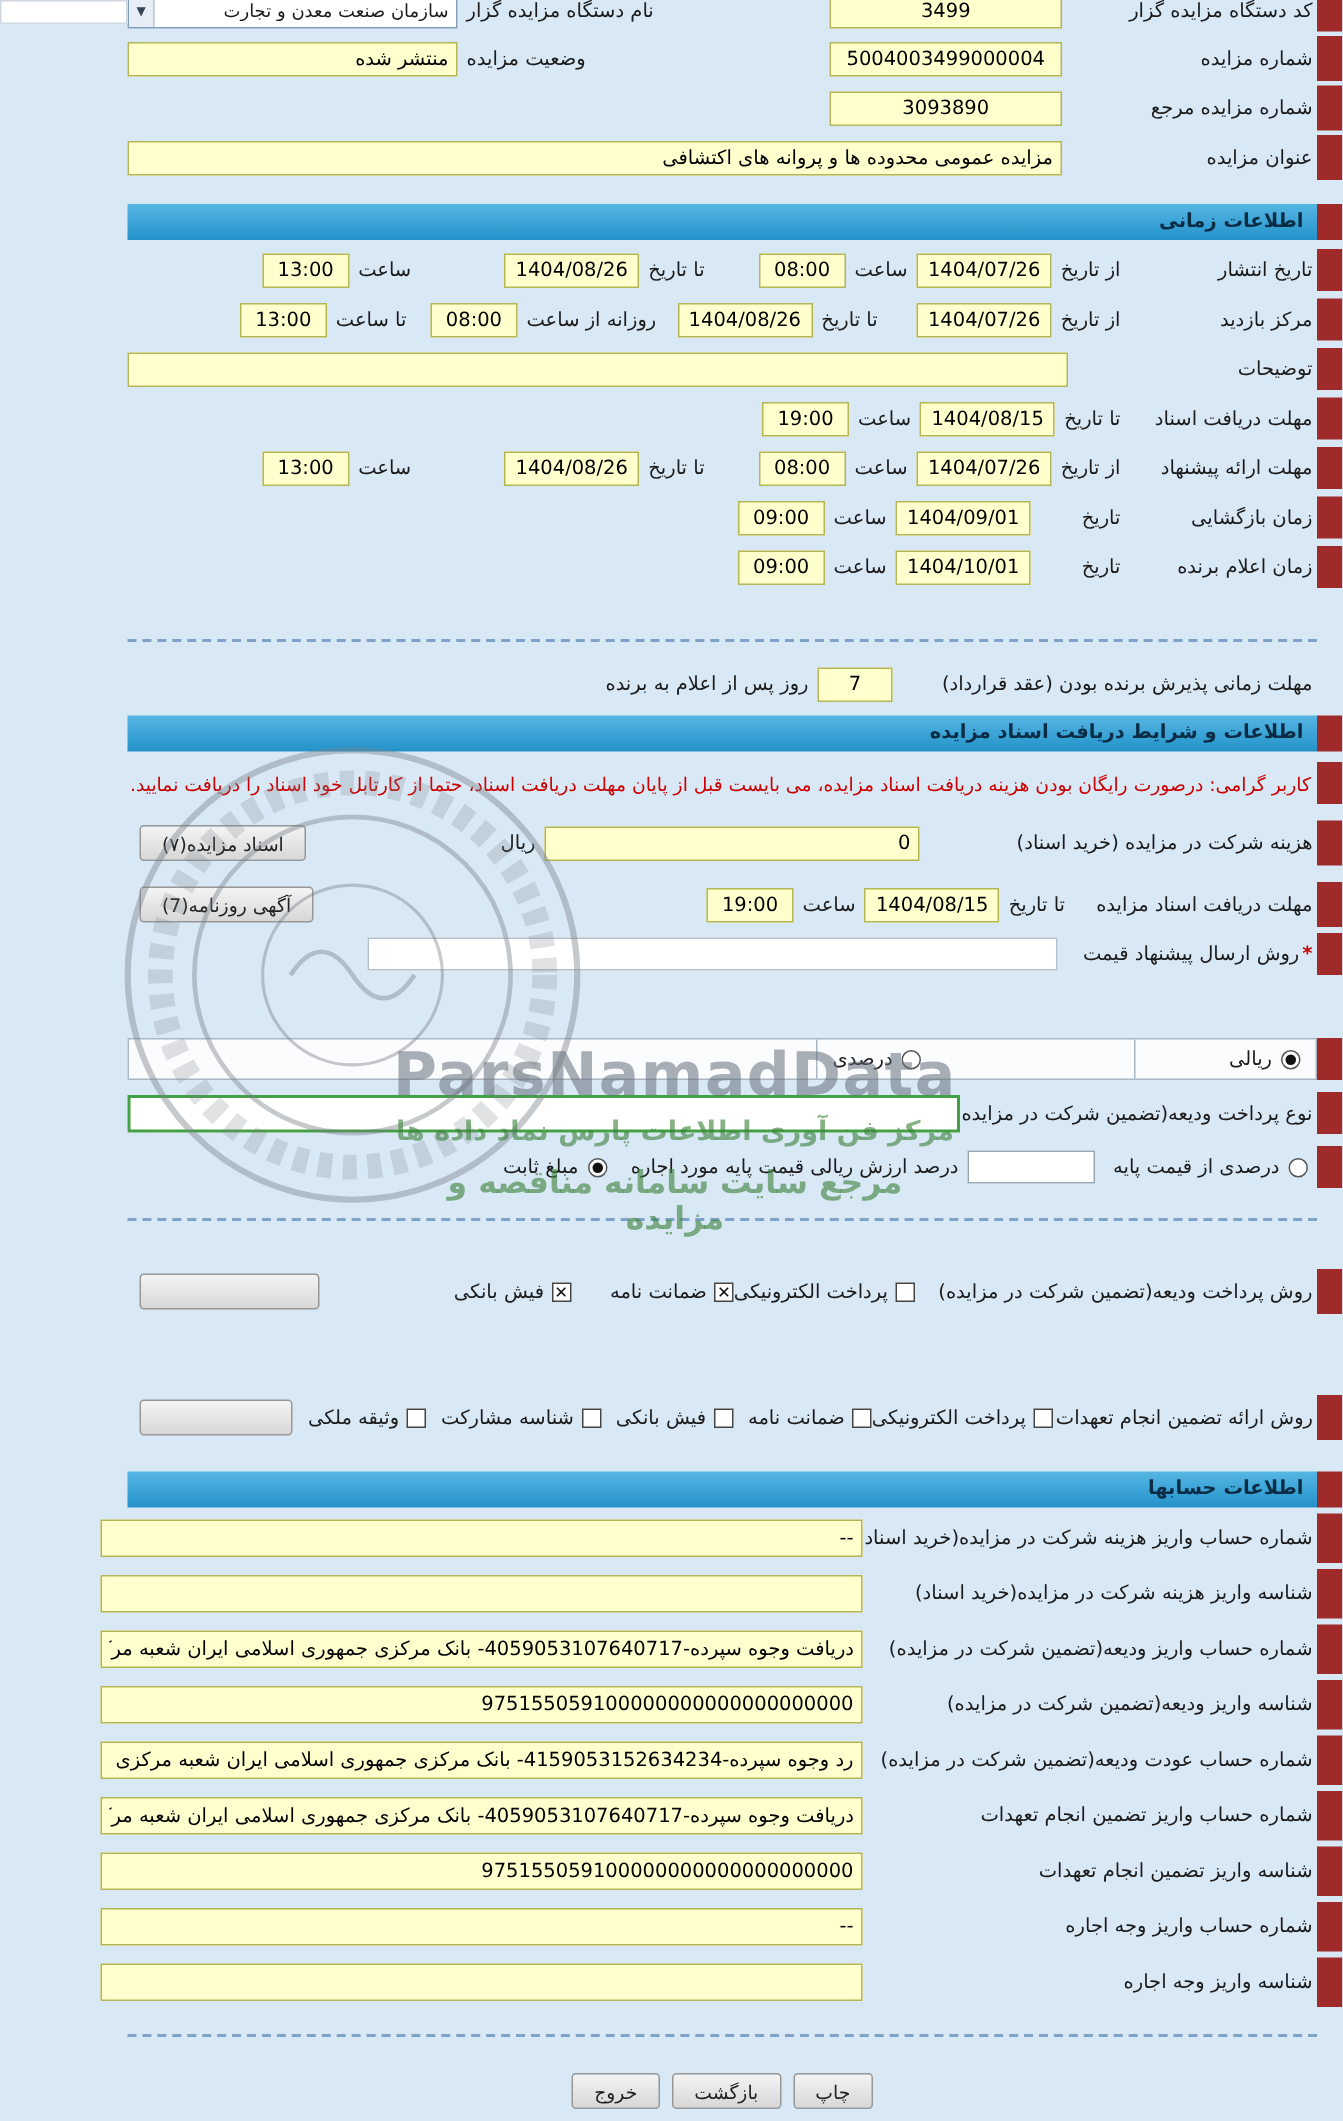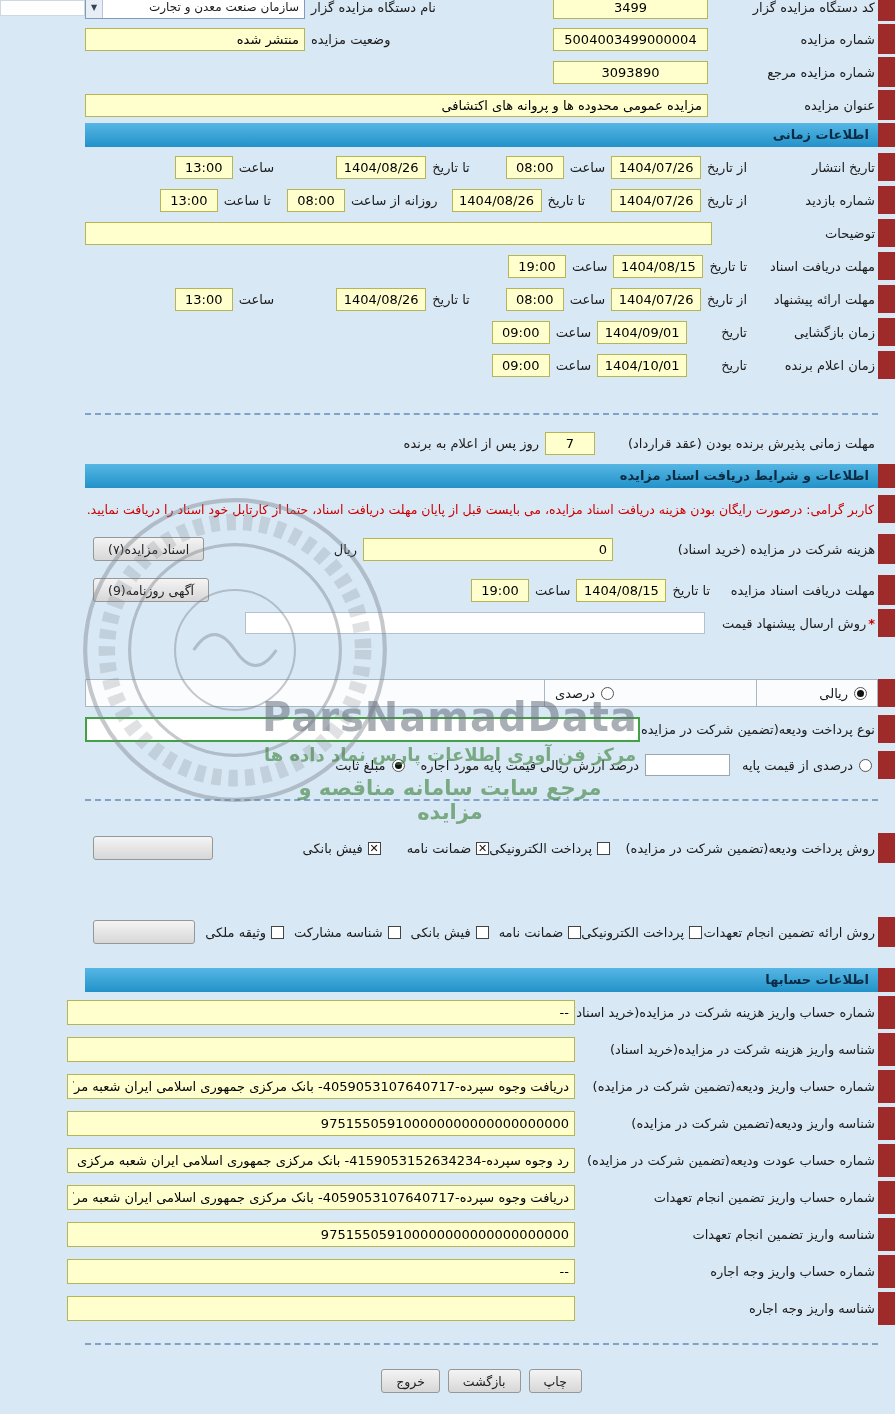--- a/index.html
+++ b/index.html
@@ -123,36 +123,36 @@
     <div class="row red" style="margin-top:3px;height:30px">
       <span class="lbl w170">شماره مزایده مرجع</span>
       <input class="inp c iw155" readonly="" value="3093890" style="">
     </div>
 
     <div class="row red" style="margin-top:3px;height:30px">
       <span class="lbl w170">عنوان مزایده</span>
       <input class="inp r grow" readonly="" value="مزایده عمومی محدوده ها و پروانه های اکتشافی" style="">
     </div>
 
-    <div class="sec-header" style="margin-top:3px">اطلاعات زمانی</div>
+    <div class="sec-header" style="margin-top:16px">اطلاعات زمانی</div>
 
     <div class="row red" style="margin-top:6px">
       <span class="lbl w125">تاریخ انتشار</span>
       <span class="sub">از تاریخ</span>
       <input class="inp c iw90" readonly="" value="1404/07/26" style="">
       <span class="sub">ساعت</span>
       <input class="inp c iw58" readonly="" value="08:00" style="">
       <span class="sub" style="margin-right:36px">تا تاریخ</span>
       <input class="inp c iw90" readonly="" value="1404/08/26" style="">
       <span class="sub" style="margin-right:62px">ساعت</span>
       <input class="inp c iw58" readonly="" value="13:00" style="">
     </div>
 
     <div class="row red" style="margin-top:5px">
-      <span class="lbl w125">شماره بازدید</span>
+      <span class="lbl w125">مرکز بازدید</span>
       <span class="sub">از تاریخ</span>
       <input class="inp c iw90" readonly="" value="1404/07/26" style="">
       <span class="sub" style="margin-right:26px">تا تاریخ</span>
       <input class="inp c iw90" readonly="" value="1404/08/26" style="">
       <span class="sub" style="margin-right:14px">روزانه از ساعت</span>
       <input class="inp c iw58" readonly="" value="08:00" style="">
       <span class="sub" style="margin-right:16px">تا ساعت</span>
       <input class="inp c iw58" readonly="" value="13:00" style="">
     </div>
 
@@ -219,21 +219,21 @@
       <span class="sub">ریال</span>
       <button class="btn pushL">اسناد مزایده(۷)</button>
     </div>
 
     <div class="row red" style="margin-top:11px;height:30px">
       <span class="lbl w162">مهلت دریافت اسناد مزایده</span>
       <span class="sub">تا تاریخ</span>
       <input class="inp c iw90" readonly="" value="1404/08/15" style="">
       <span class="sub">ساعت</span>
       <input class="inp c iw58" readonly="" value="19:00" style="">
-      <button class="btn pushL">آگهی روزنامه(9)</button>
+      <button class="btn pushL">آگهی روزنامه(7)</button>
     </div>
 
 
     <div class="row red" style="margin-top:4px;height:26px">
       <span class="lbl w173">
         <span class="star">*</span><span>روش ارسال پیشنهاد قیمت</span>
       </span>
       <div class="whitebox"></div>
     </div>
 

